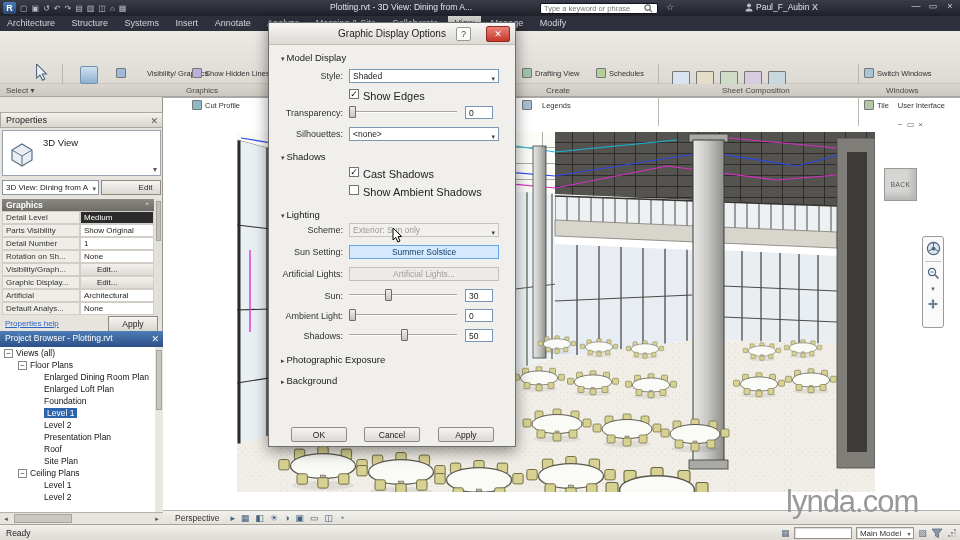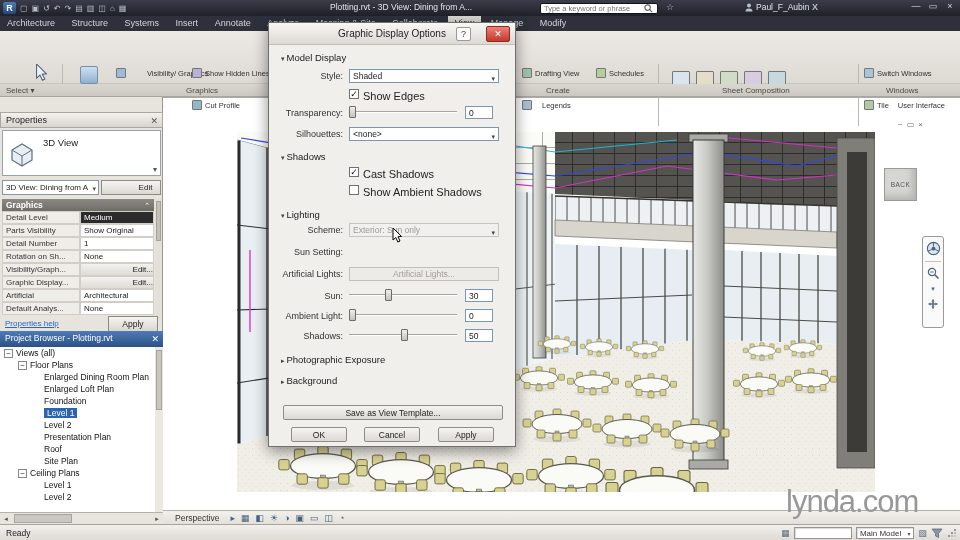--- a/index.html
+++ b/index.html
@@ -62,21 +62,21 @@
     background:linear-gradient(#f5f4f1,#dbd8d2); border:1px solid #8e8a83; font-size:8px; color:#222; text-align:center; line-height:14px;padding-left:29px;}
   #pgroup { position:absolute; left:2px; top:102px; width:152px; height:12px; background:linear-gradient(#8b8984,#6e6c67);
     color:#fff; font-size:8.5px; font-weight:bold; line-height:12px; padding-left:4px;}
   #pgroup::after { content:"⌃"; position:absolute; right:4px; top:1px; font-size:7px; color:#ddd;}
   .prow { position:absolute; left:2px; width:152px; height:13px; }
   .plab { position:absolute; left:0; top:0; width:78px; height:13px; background:#efede8; border:1px solid #d2cec7;
     font-size:8px; color:#333; line-height:12px; padding-left:3px; white-space:nowrap; overflow:hidden;}
   .pval { position:absolute; left:78px; top:0; width:74px; height:13px; background:#fff; border:1px solid #d2cec7;
     font-size:8px; color:#222; line-height:12px; padding-left:3px; white-space:nowrap; overflow:hidden;}
   .pval.selv { background:#2b2b2b; color:#fff; }
-  .pval.btnv { background:linear-gradient(#f3f2ef,#dedbd5); text-align:right; padding-left:0;}
+  .pval.btnv { background:linear-gradient(#f3f2ef,#dedbd5); text-align:left; padding-left:16px;}
   #pscroll { position:absolute; left:155px; top:102px; width:7px; height:122px; background:#e3e0da;}
   #pscroll .thumb { position:absolute; left:1px; top:2px; width:5px; height:40px; background:#c3c0b9; border:1px solid #a5a29a;}
   #prophelp { position:absolute; left:5px; top:222px; font-size:8px; color:#2a66c8; text-decoration:underline;}
   #applybtn { position:absolute; left:108px; top:219px; width:50px; height:16px;
     background:linear-gradient(#f5f4f1,#d9d6cf); border:1px solid #8e8a83; font-size:8.5px; color:#222; text-align:center; line-height:15px;}
 
   
   #pbheader { position:absolute; left:0; top:234px; width:163px; height:16px;
     background:linear-gradient(#4d7cb6,#2c5187); color:#fff; font-size:8.5px; line-height:15px; padding-left:5px;}
   #pbheader .xclose { color:#fff; }
@@ -695,20 +695,21 @@
   <span class="cblbl" style="left:94px; top:163px;">Show Ambient Shadows</span>
 
   <div class="dsec" style="top:186px;">Lighting</div>
 
   <span class="dlbl" style="top:202px;">Scheme:</span>
   <div class="combo dis" style="top:200px;">
     <span>Exterior: Sun only</span>
   </div>
 
   <span class="dlbl" style="top:224px;">Sun Setting:</span>
+  <div class="dbtn hl" style="top:222px;">Summer Solstice</div>
 
   <span class="dlbl" style="top:246px;">Artificial Lights:</span>
   <div class="dbtn dis" style="top:244px;">Artificial Lights...</div>
 
   <span class="dlbl" style="top:268px;">Sun:</span>
   <div class="slider" style="top:266px;">
     <div class="track"></div>
       <div class="thumb" style="left:33%;"></div>
   </div>
   <div class="valbox" style="top:266px;">30</div>
@@ -723,21 +724,20 @@
   <span class="dlbl" style="top:308px;">Shadows:</span>
   <div class="slider" style="top:306px;">
     <div class="track"></div>
       <div class="thumb" style="left:48%;"></div>
   </div>
   <div class="valbox" style="top:306px;">50</div>
 
   <div class="dsec col" style="top:331px;">Photographic Exposure</div>
   <div class="dsec col" style="top:352px;">Background</div>
 
-  <div class="bigbtn">Save as View Template...</div>
   <div class="okbtn" style="left:22px;">OK</div>
   <div class="okbtn" style="left:95px;">Cancel</div>
   <div class="okbtn" style="left:169px;">Apply</div>
 </div>
 
 <svg id="cursor" width="13" height="16" viewBox="0 0 13 16">
   <polygon points="1,0 1,12 3.8,9.5 5.8,14 8,13 6,8.7 9.5,8.4" fill="#fff" stroke="#000" stroke-width="1"></polygon>
 </svg>
 
 </body></html>

